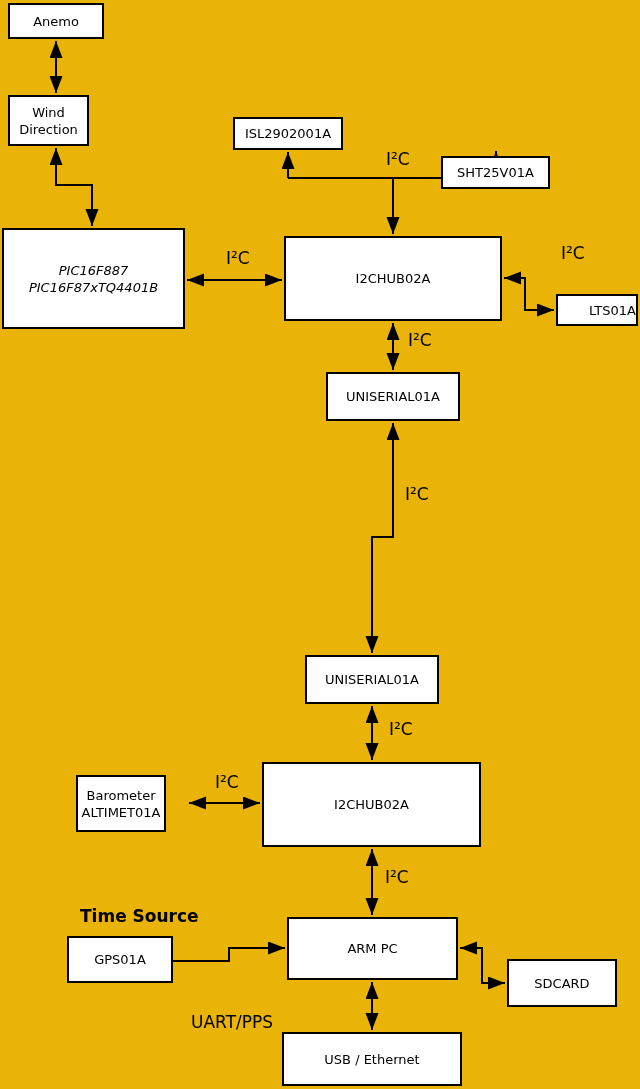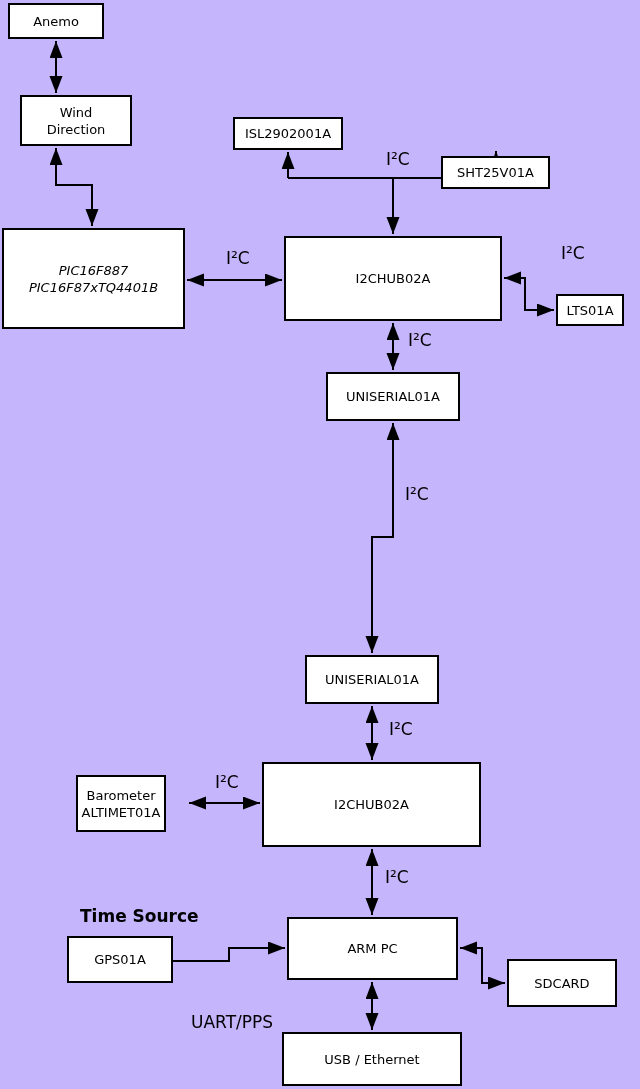--- a/index.html
+++ b/index.html
@@ -1,20 +1,20 @@
 <!DOCTYPE html>
 <html><head>
 <meta charset="utf-8">
 <style>
   html, body { margin: 0; padding: 0; background: #ffffff; }
   #canvas {
     position: relative;
     width: 640px;
     height: 1089px;
-    background: #c4b5fd;
+    background: #eab308;
     font-family: "DejaVu Sans", "Liberation Sans", sans-serif;
     color: #000000;
     overflow: hidden;
   }
   #wires { position: absolute; left: 0; top: 0; width: 640px; height: 1089px; }
   .node {
     position: absolute;
     box-sizing: border-box;
     border: 2px solid #000000;
     background: #ffffff;
@@ -28,26 +28,26 @@
     white-space: nowrap;
   }
   .edge-label {
     position: absolute;
     font-size: 17px;
     line-height: 15px;
     white-space: nowrap;
   }
   
   #n-anemo      { left: 8px;   top: 3px;    width: 96px;  height: 36px; }
-  #n-wind       { left: 8px;   top: 95px;   width: 112px;  height: 51px; margin-left: 12px; }
+  #n-wind       { left: 8px;   top: 95px;   width: 81px;  height: 51px; }
   #n-pic        { left: 2px;   top: 228px;  width: 183px; height: 101px; font-style: italic; }
   #n-isl        { left: 233px; top: 117px;  width: 110px; height: 33px; }
   #n-sht        { left: 441px; top: 116px;  width: 109px; height: 33px; margin-top: 40px; }
   #n-hub1       { left: 284px; top: 236px;  width: 218px; height: 85px; }
-  #n-lts        { left: 556px; top: 294px;  width: 68px;  height: 32px; }
+  #n-lts        { left: 556px; top: 294px;  width: 82px;  height: 32px; align-items: flex-end; }
   #n-uniserial1 { left: 326px; top: 372px;  width: 134px; height: 49px; }
   #n-uniserial2 { left: 305px; top: 655px;  width: 134px; height: 49px; }
   #n-hub2       { left: 262px; top: 762px;  width: 219px; height: 85px; }
   #n-barometer  { left: 76px;  top: 775px;  width: 90px; height: 57px; }
   #n-gps        { left: 67px;  top: 936px;  width: 106px; height: 47px; }
   #n-armpc      { left: 287px; top: 917px;  width: 171px; height: 63px; }
   #n-sdcard     { left: 507px; top: 959px;  width: 110px; height: 48px; }
   #n-usbeth     { left: 282px; top: 1032px; width: 180px; height: 54px; }
   
   #l-i2c-branch    { left: 386px; top: 152px; }

